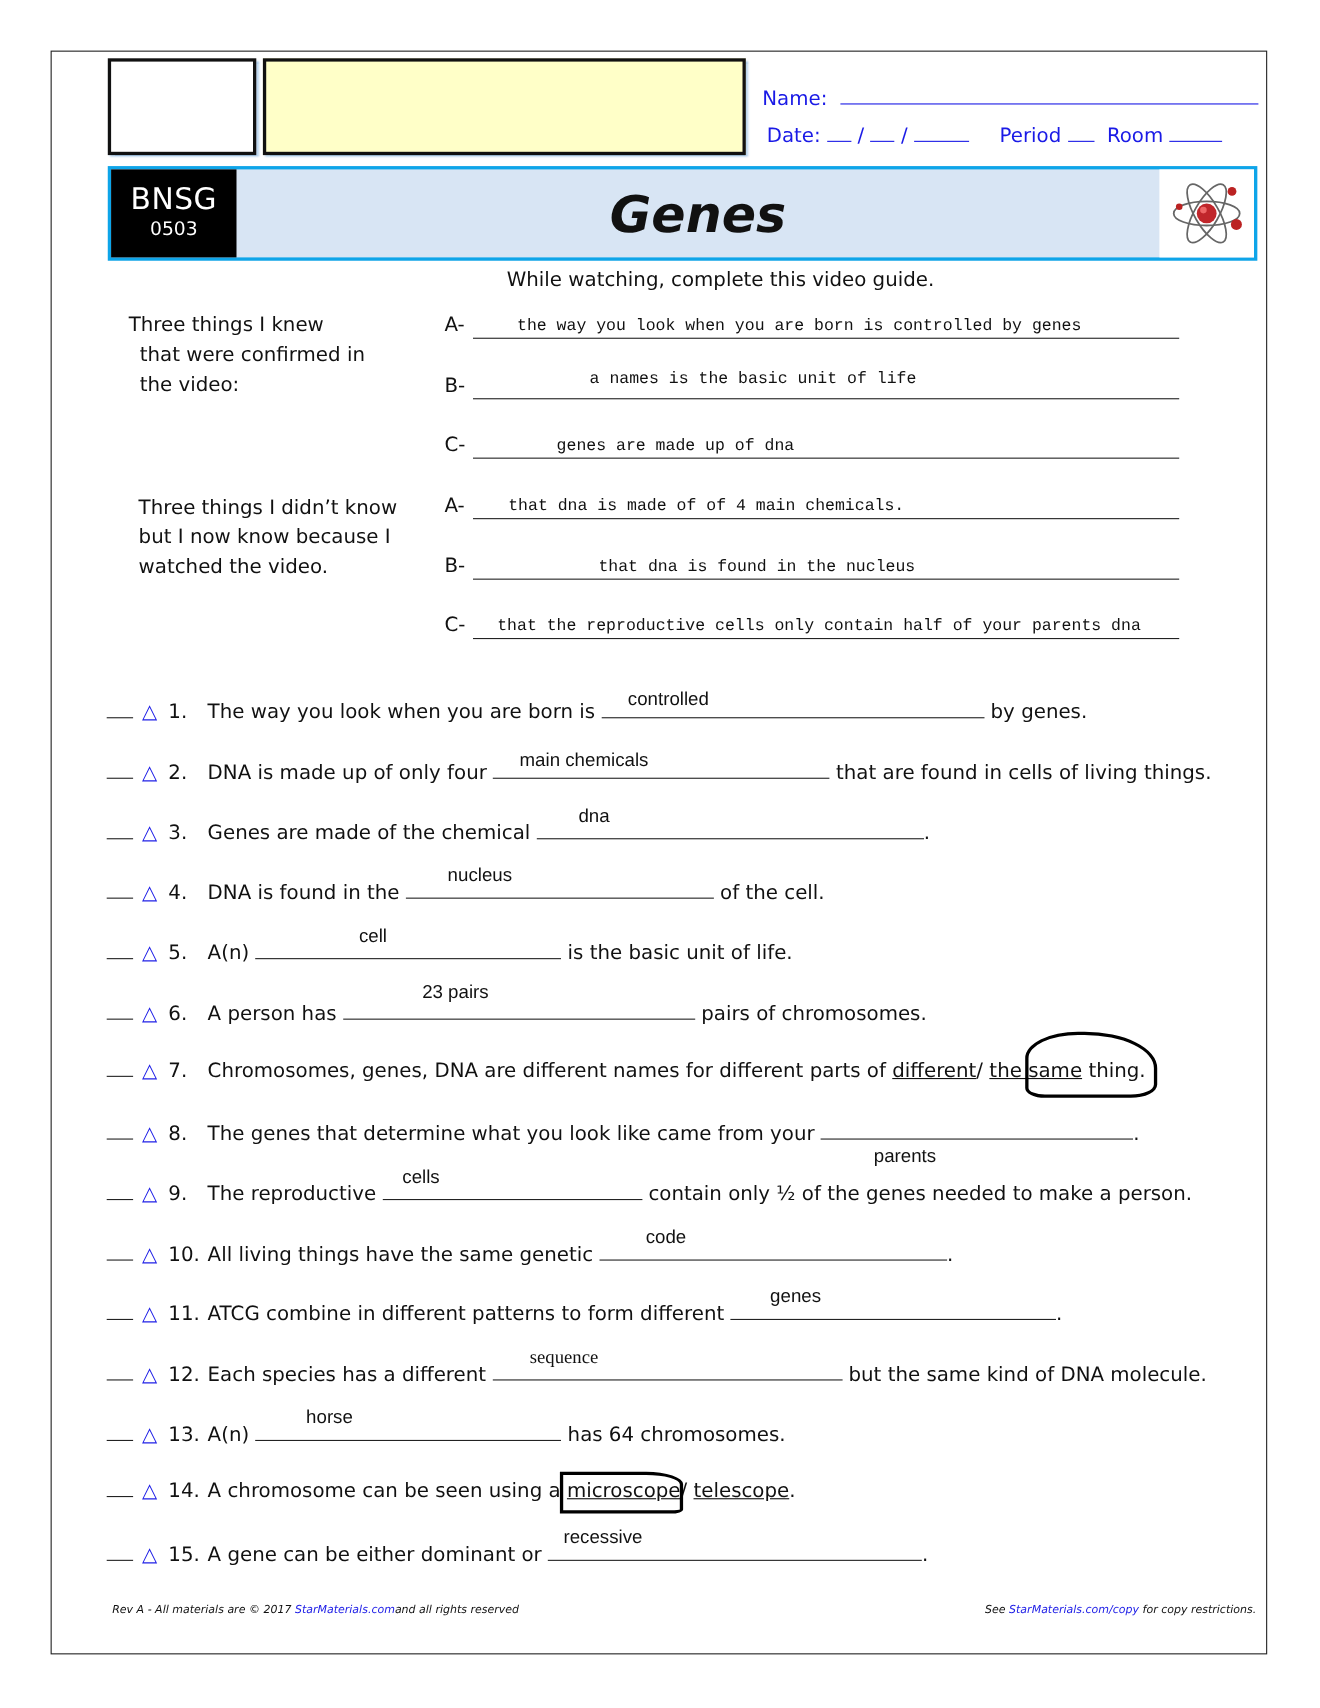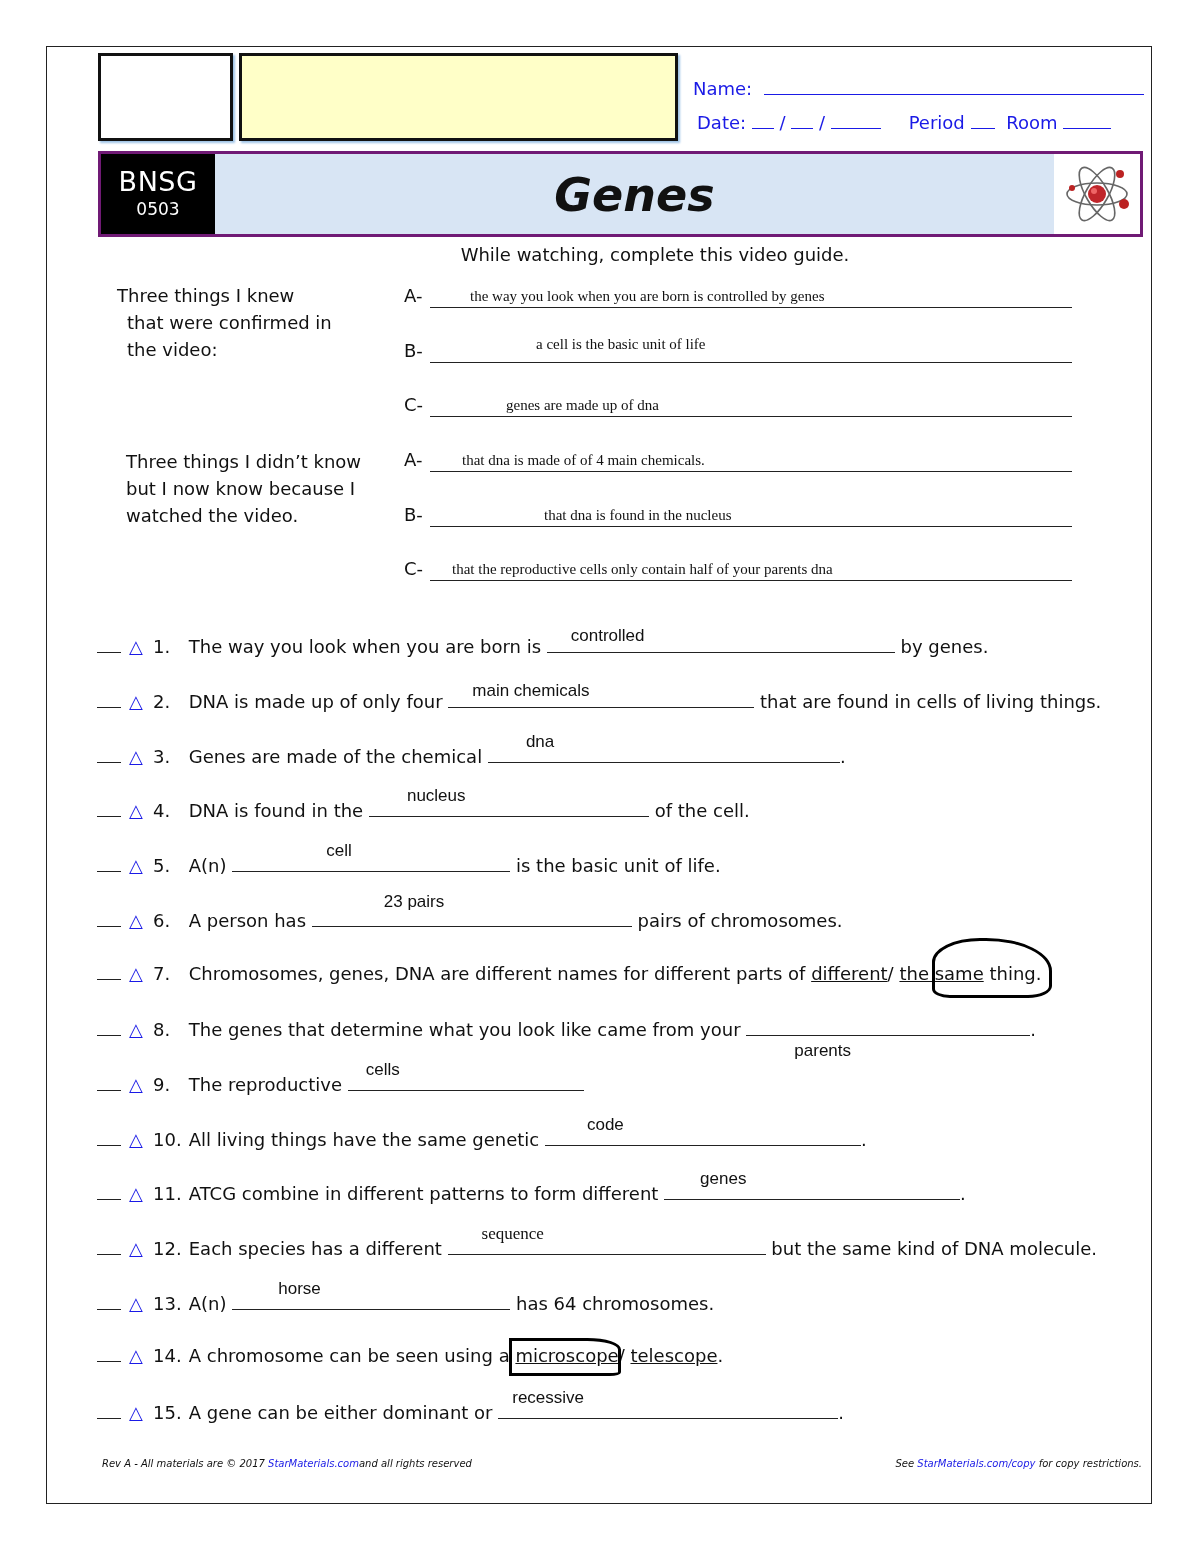--- a/index.html
+++ b/index.html
@@ -3,32 +3,32 @@
 <meta charset="utf-8">
 <style>
   html,body{margin:0;padding:0;background:#fff;}
   body{width:1200px;height:1553px;position:relative;overflow:hidden;font-family:"DejaVu Sans",sans-serif;color:#111;}
   .frame{position:absolute;left:46px;top:46px;width:1106px;height:1458px;border:1.5px solid #222;box-sizing:border-box;}
   .box-white{position:absolute;left:98px;top:53px;width:135px;height:88px;border:3px solid #111;box-sizing:border-box;background:#fff;box-shadow:2px 2px 2px #9ec3e6;}
   .box-yellow{position:absolute;left:239px;top:53px;width:439px;height:88px;border:3px solid #111;box-sizing:border-box;background:#ffffc8;box-shadow:2px 2px 2px #9ec3e6;}
   .name-area{position:absolute;left:693px;top:78px;color:#1a1ae6;font-size:18px;}
   .name-row{position:absolute;left:0;white-space:nowrap;}
   .uline{display:inline-block;border-bottom:1.5px solid #1a1ae6;height:16px;vertical-align:baseline;}
-  .banner{position:absolute;left:98px;top:151px;width:1045px;height:86px;border:3px solid #701a75;box-sizing:border-box;background:#d8e5f4;}
+  .banner{position:absolute;left:98px;top:151px;width:1045px;height:86px;border:3px solid #0ea5e9;box-sizing:border-box;background:#d8e5f4;}
   .code-box{position:absolute;left:0;top:0;width:114px;height:80px;background:#000;color:#fff;text-align:center;}
   .code-main{font-size:27px;margin-top:12px;letter-spacing:0.5px;}
   .code-sub{font-size:17px;margin-top:2px;}
   .title{position:absolute;left:114px;right:86px;top:14px;text-align:center;font-size:46px;font-weight:bold;font-style:italic;}
   .atom-box{position:absolute;right:0;top:0;width:86px;height:80px;background:#fff;}
   .instr{position:absolute;left:0;width:1200px;top:244px;text-align:center;font-size:18px;padding-left:110px;box-sizing:border-box;}
   .side-label{position:absolute;font-size:18px;line-height:27px;}
   .ans-row{position:absolute;left:404px;width:668px;height:30px;}
   .ans-letter{position:absolute;left:0;top:0;font-size:18px;}
   .ans-line{position:absolute;left:26px;right:0;top:22px;border-bottom:1.5px solid #222;}
-  .ans-text{position:absolute;top:3px;font-family:Liberation Serif, serif;font-size:15px;white-space:nowrap;}
+  .ans-text{position:absolute;top:3px;font-family:Liberation Mono, monospace;font-size:15px;white-space:nowrap;}
   .q{position:absolute;left:97px;height:32px;font-size:18px;white-space:nowrap;}
   .q .blank0{display:inline-block;width:24px;border-bottom:1.5px solid #222;margin-right:8px;}
   .q .tri{color:#1a1ae6;font-size:18px;display:inline-block;width:24px;}
   .q .num{display:inline-block;width:30px;text-align:left;}
   .fill{display:inline-block;position:relative;border-bottom:1.5px solid #222;height:18px;vertical-align:baseline;}
   .fill span{position:absolute;top:-8px;font-family:"Liberation Sans",sans-serif;font-size:17px;}
   .ul{text-decoration:underline;}
   .footer{position:absolute;top:1458px;font-size:10px;font-style:italic;}
   .footer a{color:#1a1ae6;}
   .circle{position:absolute;border:3px solid #000;}
@@ -91,21 +91,21 @@
 </div>
 
 <div class="ans-row" style="top:285px;">
   <span class="ans-letter">A-</span>
   <div class="ans-line"></div>
   <span class="ans-text" style="left:66px;">the way you look when you are born is controlled by genes</span>
 </div>
 <div class="ans-row" style="top:340px;">
   <span class="ans-letter">B-</span>
   <div class="ans-line"></div>
-  <span class="ans-text" style="left:132px;top:-4px;">a cell is the basic unit of life</span>
+  <span class="ans-text" style="left:132px;top:-4px;">a names is the basic unit of life</span>
 </div>
 <div class="ans-row" style="top:394px;">
   <span class="ans-letter">C-</span>
   <div class="ans-line"></div>
   <span class="ans-text" style="left:102px;">genes are made up of dna</span>
 </div>
 
 <div class="side-label" style="left:126px;top:448px;">
   <div>Three things I didn’t know</div>
   <div>but I now know because I</div>
@@ -174,20 +174,21 @@
 
 <div class="q" style="top:1017px;">
   <span class="blank0"></span><span class="tri">△</span><span class="num">8.</span>
   <span>The genes that determine what you look like came from your</span>
   <span class="fill" style="width:284px;"><span style="left:48px;top:-12px;margin-top:36px;">parents</span></span><span>.</span>
 </div>
 <div class="q" style="top:1072px;">
   <span class="blank0"></span><span class="tri">△</span><span class="num">9.</span>
   <span>The reproductive</span>
   <span class="fill" style="width:236px;"><span style="left:18px;top:-12px;">cells</span></span>
+  <span>contain only ½ of the genes needed to make a person.</span>
 </div>
 <div class="q" style="top:1127px;">
   <span class="blank0"></span><span class="tri">△</span><span class="num">10.</span>
   <span>All living things have the same genetic</span>
   <span class="fill" style="width:316px;"><span style="left:42px;top:-12px;">code</span></span><span>.</span>
 </div>
 <div class="q" style="top:1181px;">
   <span class="blank0"></span><span class="tri">△</span><span class="num">11.</span>
   <span>ATCG combine in different patterns to form different</span>
   <span class="fill" style="width:296px;"><span style="left:36px;top:-12px;">genes</span></span><span>.</span>

